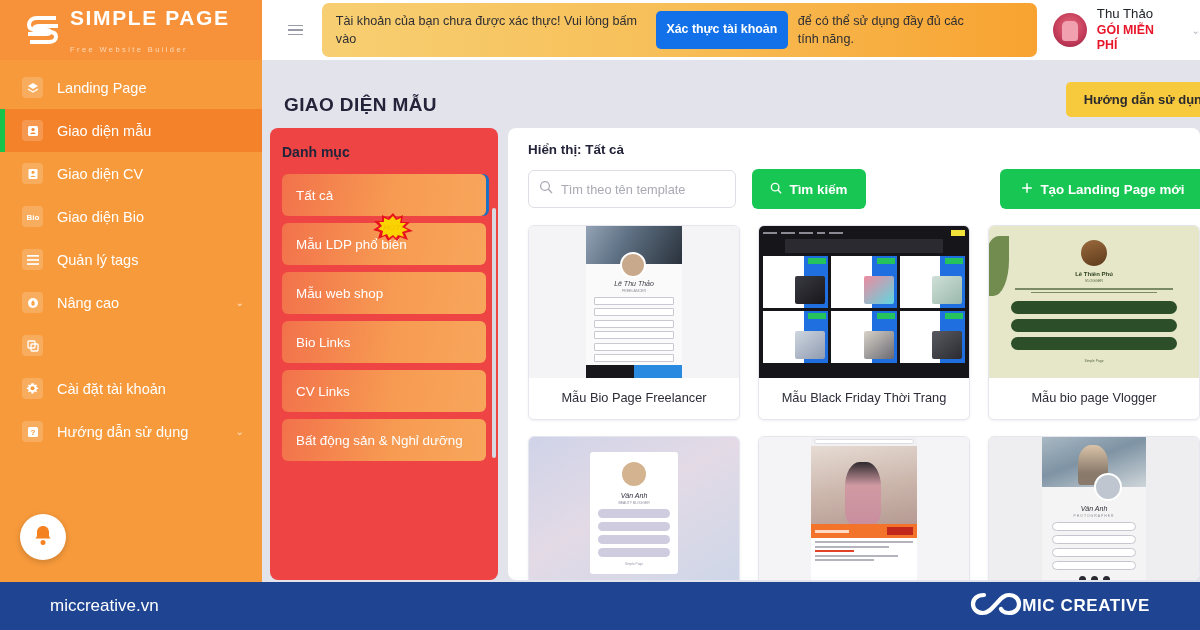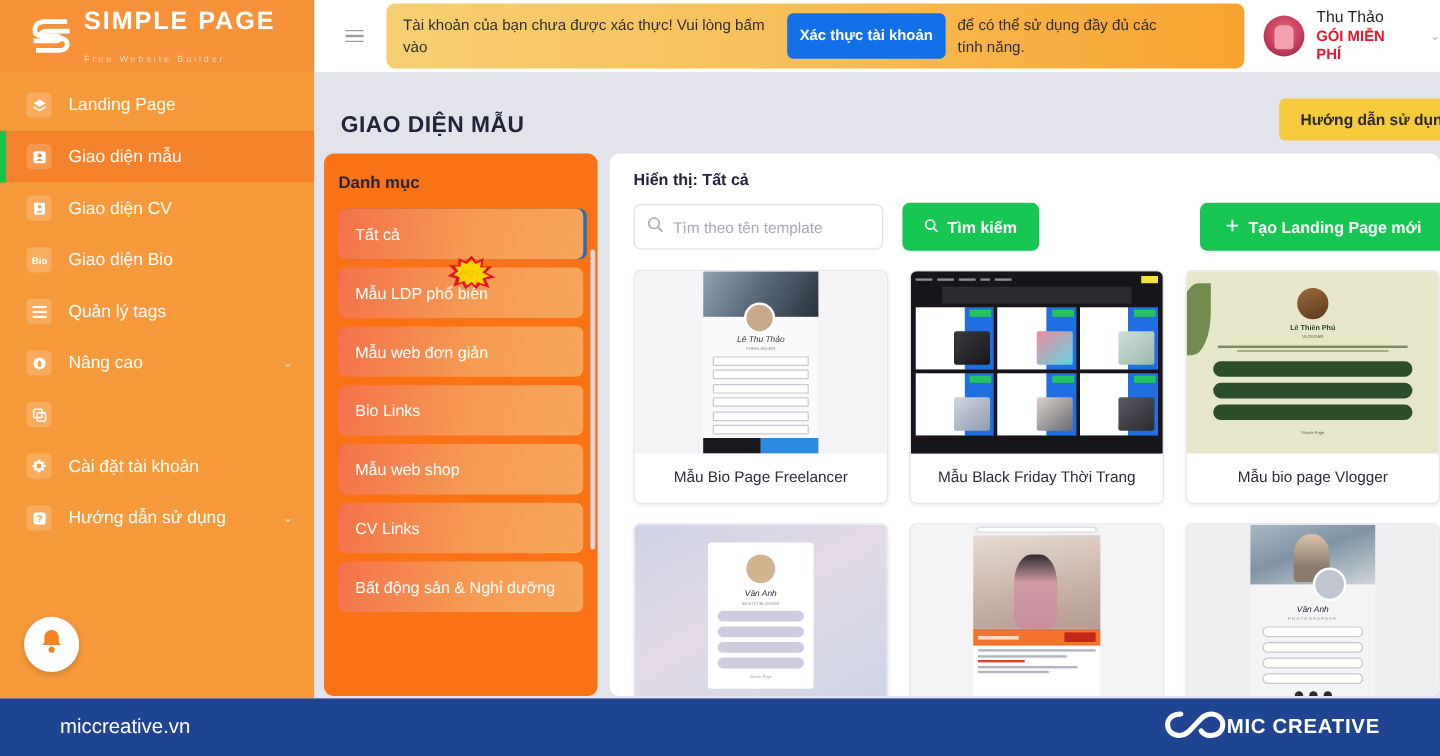--- a/index.html
+++ b/index.html
@@ -130,21 +130,21 @@
     position: absolute; right: -28px; top: 22px;
     background: #f7c93c; color: #2a2a2e; font-size: 13px; font-weight: bold;
     padding: 10px 18px; border-radius: 5px; border: none; cursor: pointer;
     white-space: nowrap; font-family: inherit;
   }
 
   .cols { display: flex; padding: 0 0 0 8px; gap: 10px; }
 
   
   .cat-panel {
-    width: 228px; flex: none; background: #f97316; border-radius: 8px;
+    width: 228px; flex: none; background: #ef4444; border-radius: 8px;
     padding: 16px 12px 0 12px; height: 452px; overflow: hidden;
     position: relative;
   }
   .cat-title { font-size: 14px; font-weight: bold; color: #23243a; margin-bottom: 12px; }
   .search-box {
     height: 38px; border: 1px solid #dedee6; border-radius: 6px;
     display: flex; align-items: center; gap: 8px; padding: 0 10px;
   }
   .search-box input {
     border: none; outline: none; font-size: 12.8px; color: #30303a;
@@ -472,27 +472,24 @@
             <span>Mẫu LDP phổ biến</span>
             <span class="hot-badge">
               <svg width="42" height="30" viewBox="0 0 42 30">
                 <path d="M21 1 L25 6 L31 3 L30 10 L38 10 L33 15 L41 19 L33 21 L36 28 L28 25 L25 29 L21 25 L16 29 L13 24 L6 27 L8 20 L1 18 L7 14 L2 9 L10 9 L10 3 L16 6 Z" fill="#e8121d"></path>
                 <path d="M21 4 L24 8 L29 6 L28 11 L34 11 L30 15 L36 18 L30 20 L32 25 L26 23 L24 26 L21 23 L17 26 L15 22 L10 24 L11 19 L6 17 L10 14 L7 10 L12 10 L12 6 L17 8 Z" fill="#fbd400"></path>
               </svg>
               <span>HOT!</span>
             </span>
           </div>
           <div class="cat-item">
-            <span>Mẫu web đơn giản</span>
+            <span>Mẫu web shop</span>
           </div>
           <div class="cat-item">
             <span>Bio Links</span>
-          </div>
-          <div class="cat-item">
-            <span>Mẫu web shop</span>
           </div>
           <div class="cat-item">
             <span>CV Links</span>
           </div>
           <div class="cat-item">
             <span>Bất động sản &amp; Nghỉ dưỡng</span>
           </div>
         </div>
         <div class="cat-scroll"></div>
       </section>

